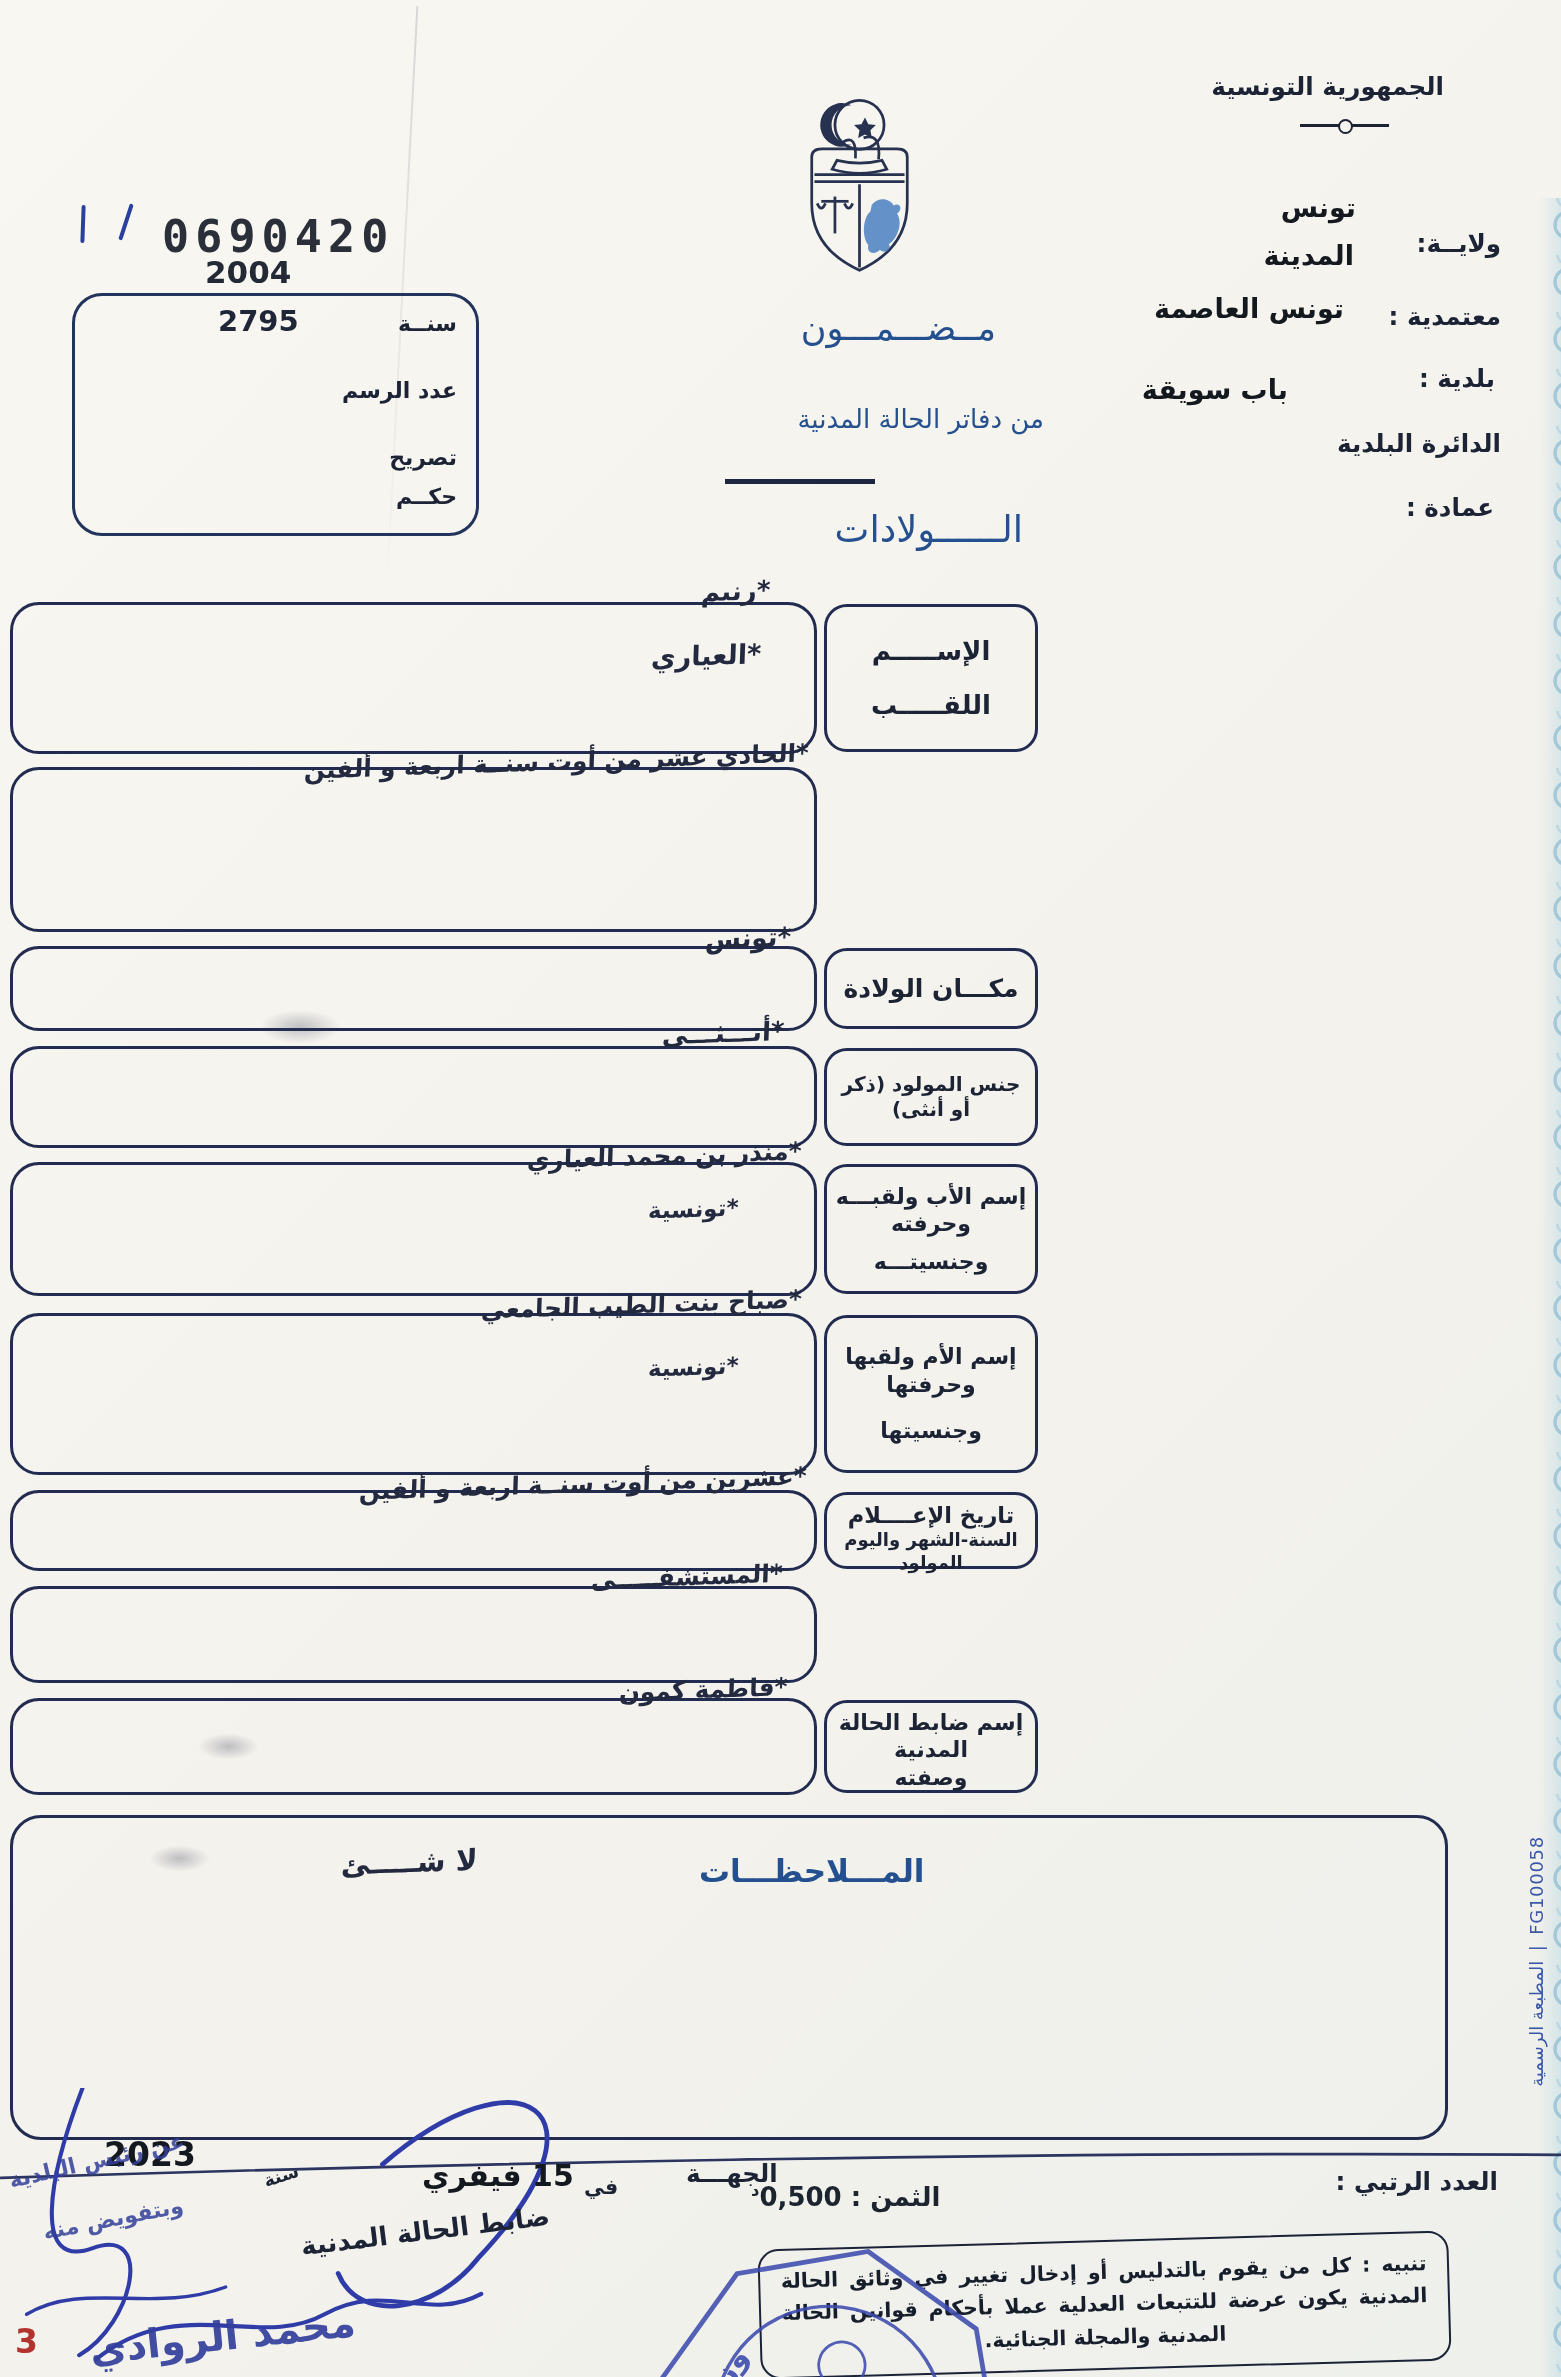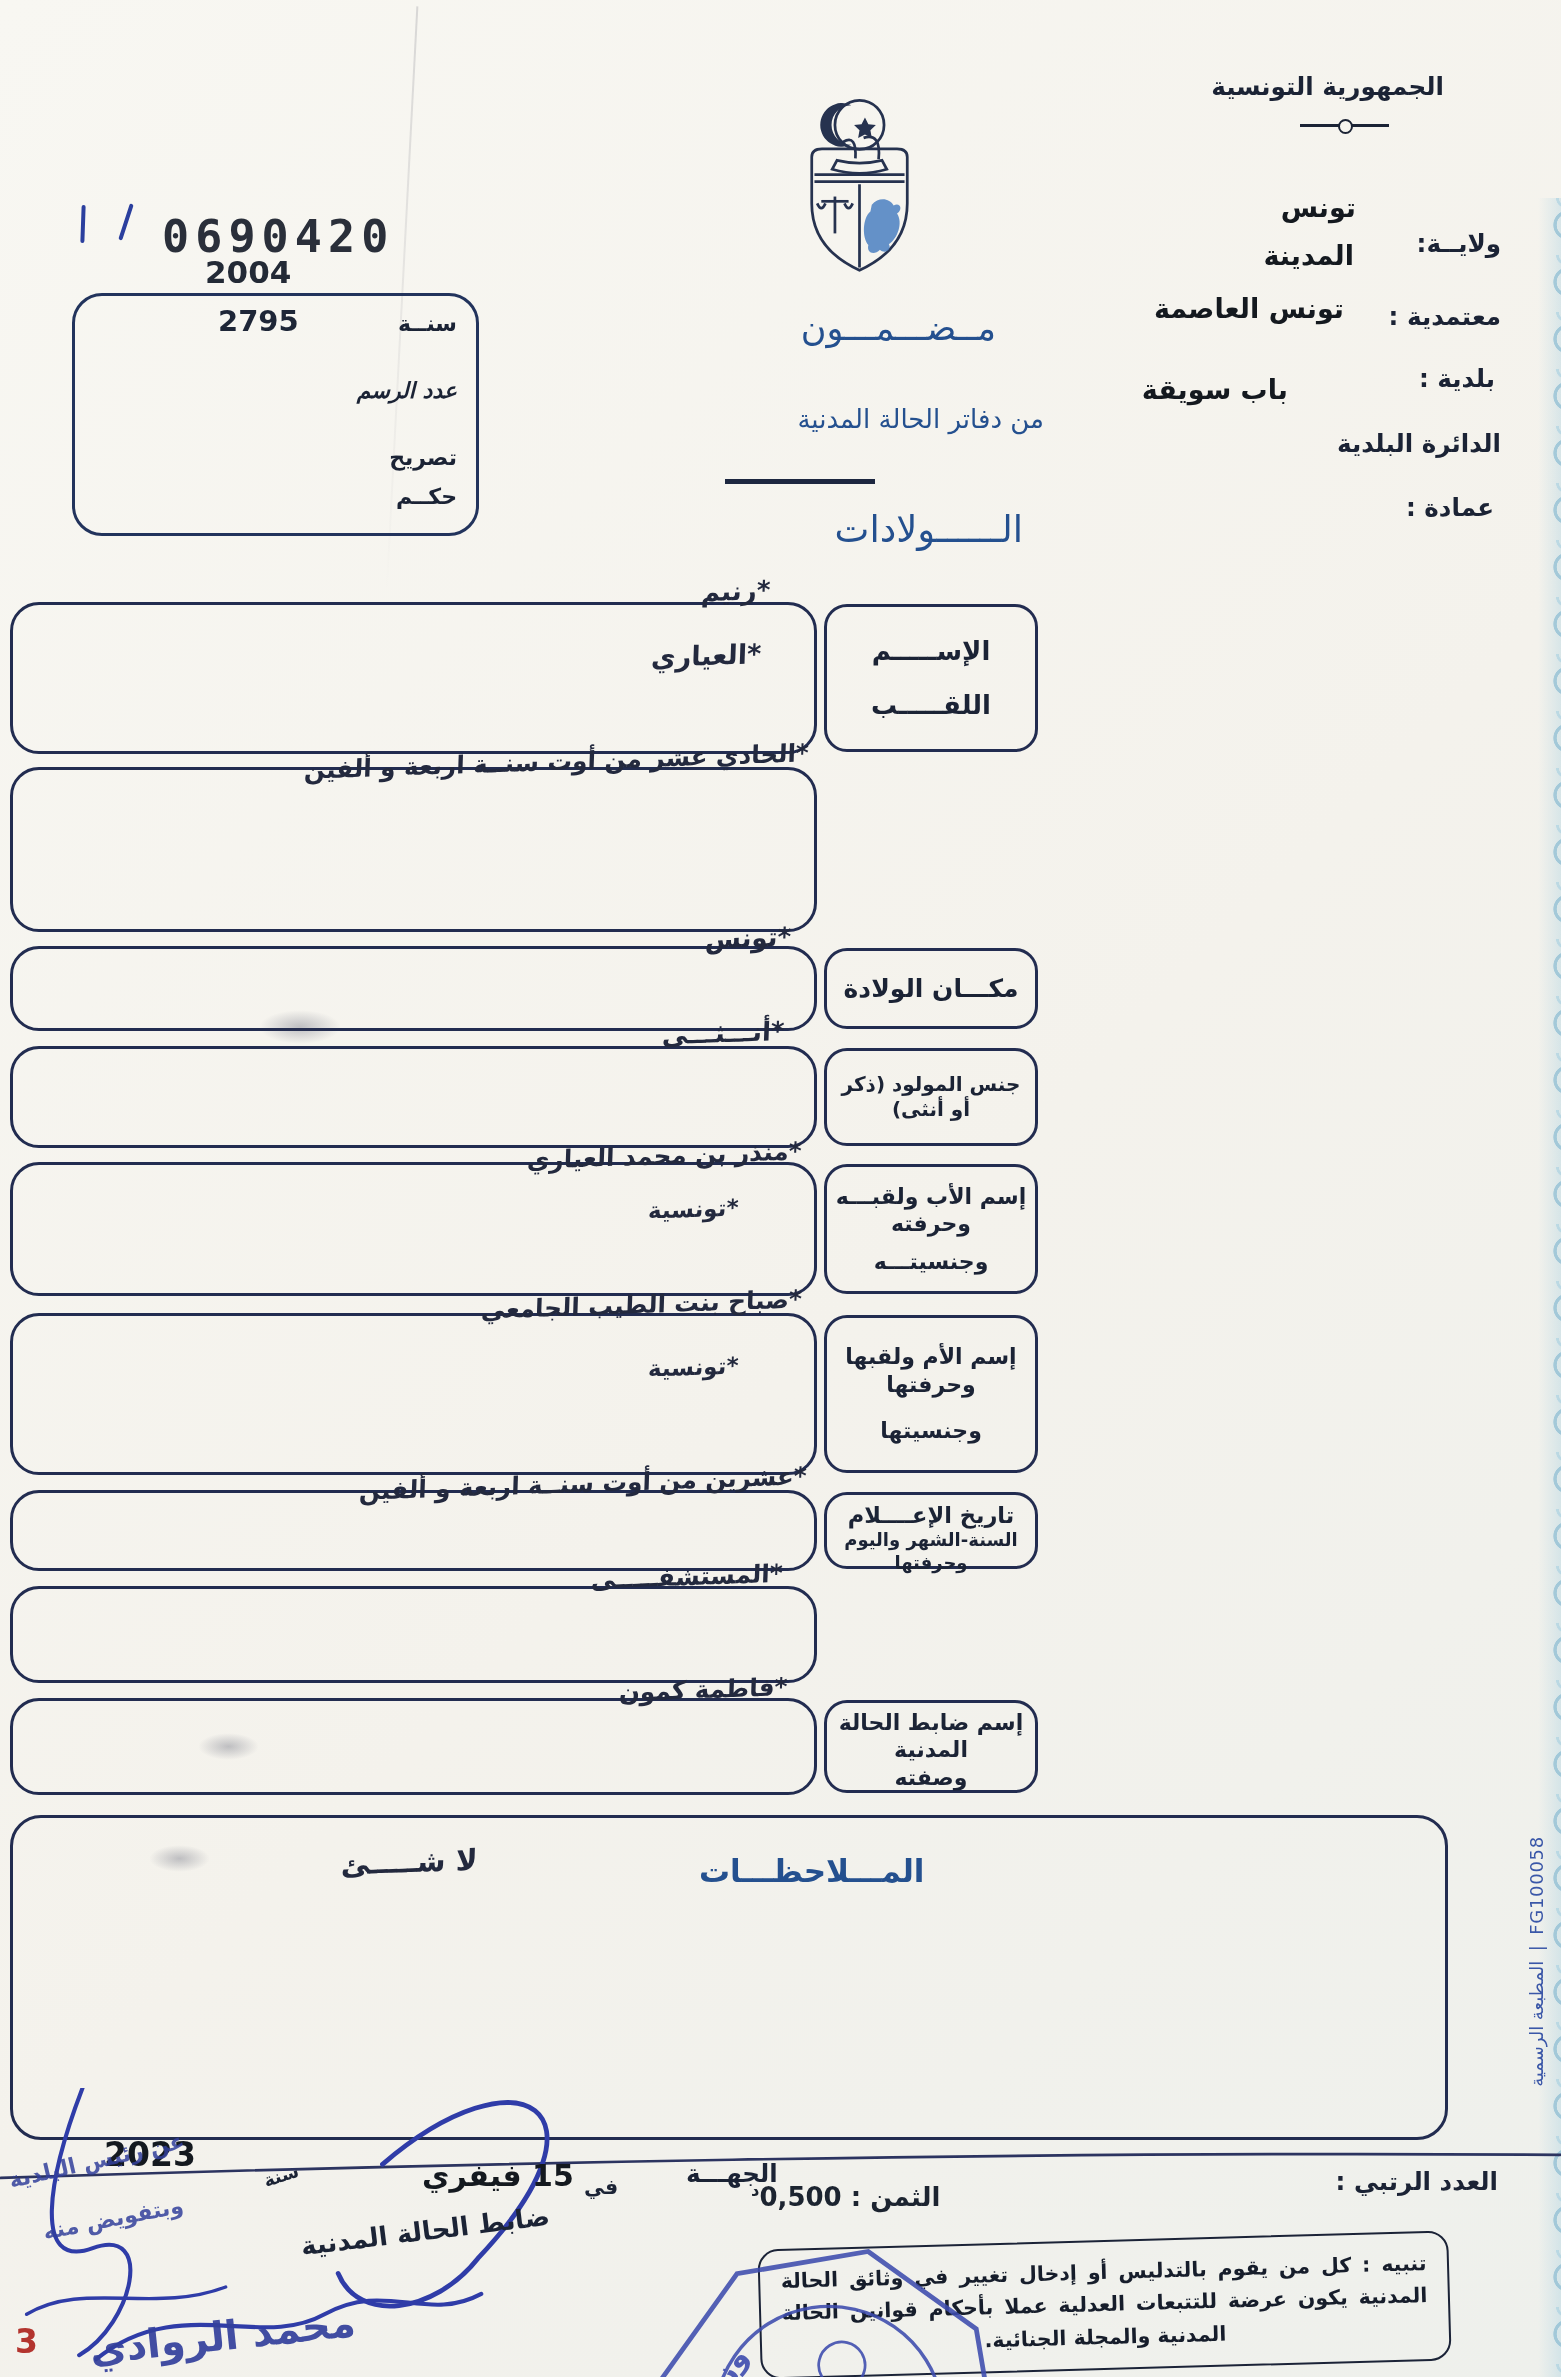--- a/index.html
+++ b/index.html
@@ -109,21 +109,21 @@
   <div class="crease"></div>
 
   <div class="abs serial-mark" style="left:81px;top:205px;transform:rotate(2deg);"></div>
   <div class="abs serial-mark" style="left:124px;top:203px;transform:rotate(18deg);"></div>
   <div class="abs serial-number" style="left:162px;top:210px;">0690420</div>
   <div class="abs stamp-year" style="left:205px;top:254px;">2004</div>
 
   <div class="abs regbox">
     <div class="lab" style="right:19px;top:15px;">سنــة</div>
     <div class="val" style="left:143px;top:8.2px;">2795</div>
-    <div class="lab" style="right:19px;top:82px;font-style:italic;">عدد الرسم</div>
+    <div class="lab" style="right:19px;top:82px;">عدد الرسم</div>
     <div class="lab" style="right:19px;top:149px;">تصريح</div>
     <div class="lab" style="right:19px;top:188px;">حكــم</div>
   </div>
 
   <svg class="abs" style="left:794px;top:94px;" width="131" height="186" viewBox="0 0 192 272">
     <g stroke="#26324f" stroke-width="4" fill="none">
       <circle cx="96" cy="45" r="36"></circle>
       <path d="M84 16 A32 32 0 1 0 84 74 A25 25 0 1 1 84 16" fill="#26324f" stroke="none"></path>
       <path d="M104 34 l5 10 11 1 -8 8 2 11 -10 -5 -10 5 2 -11 -8 -8 11 -1 z" fill="#26324f" stroke="none"></path>
       <path d="M26 92 Q26 80 41 80 L151 80 Q166 80 166 92 L166 160 Q166 226 96 258 Q26 226 26 160 Z"></path>
@@ -214,21 +214,21 @@
       <div class="lbl lbl-1">وجنسيتها</div>
     </div>
   </div>
 
   <div class="row r7">
     <div class="vbox">
       <div class="hw vtop">*عشرين من أوت سنــة اربعة و ألفين</div>
     </div>
     <div class="lbox">
       <div class="lbl lbl-0">تاريخ الإعــــلام</div>
-      <div class="lbl lbl-1">السنة-الشهر واليوم وحرفتها</div>
+      <div class="lbl lbl-1">السنة-الشهر واليوم المولود</div>
     </div>
   </div>
 
   <div class="row r8">
     <div class="vbox">
       <div class="hw vtop">*المستشفـــــى</div>
     </div>
   </div>
 
   <div class="row r9">

